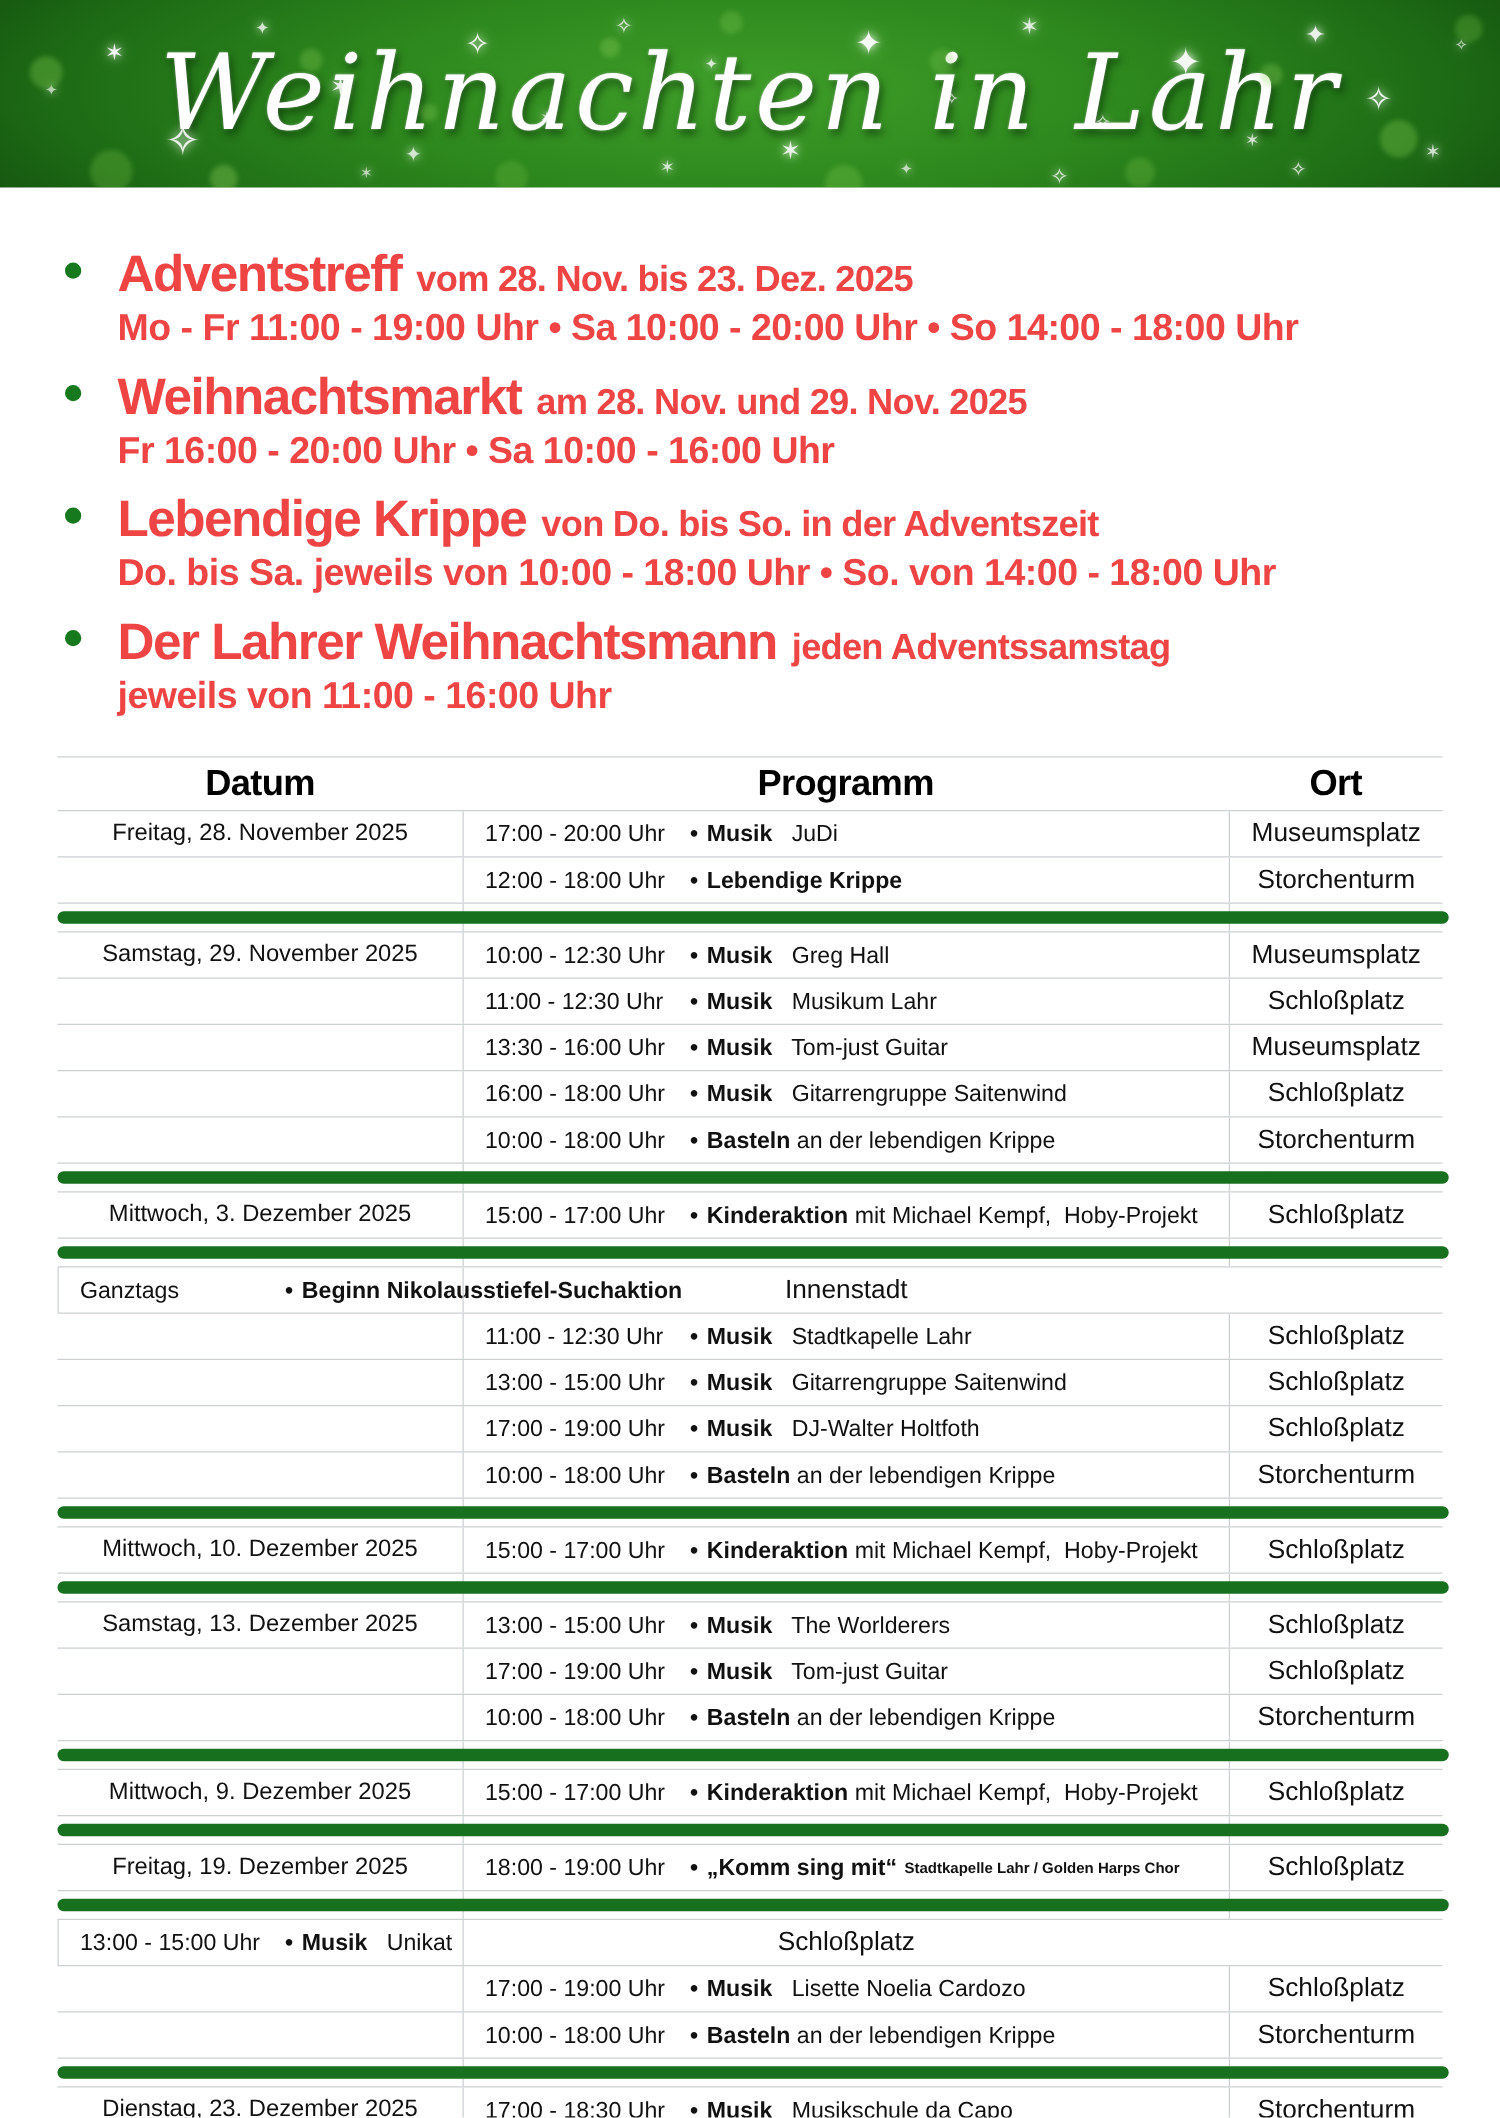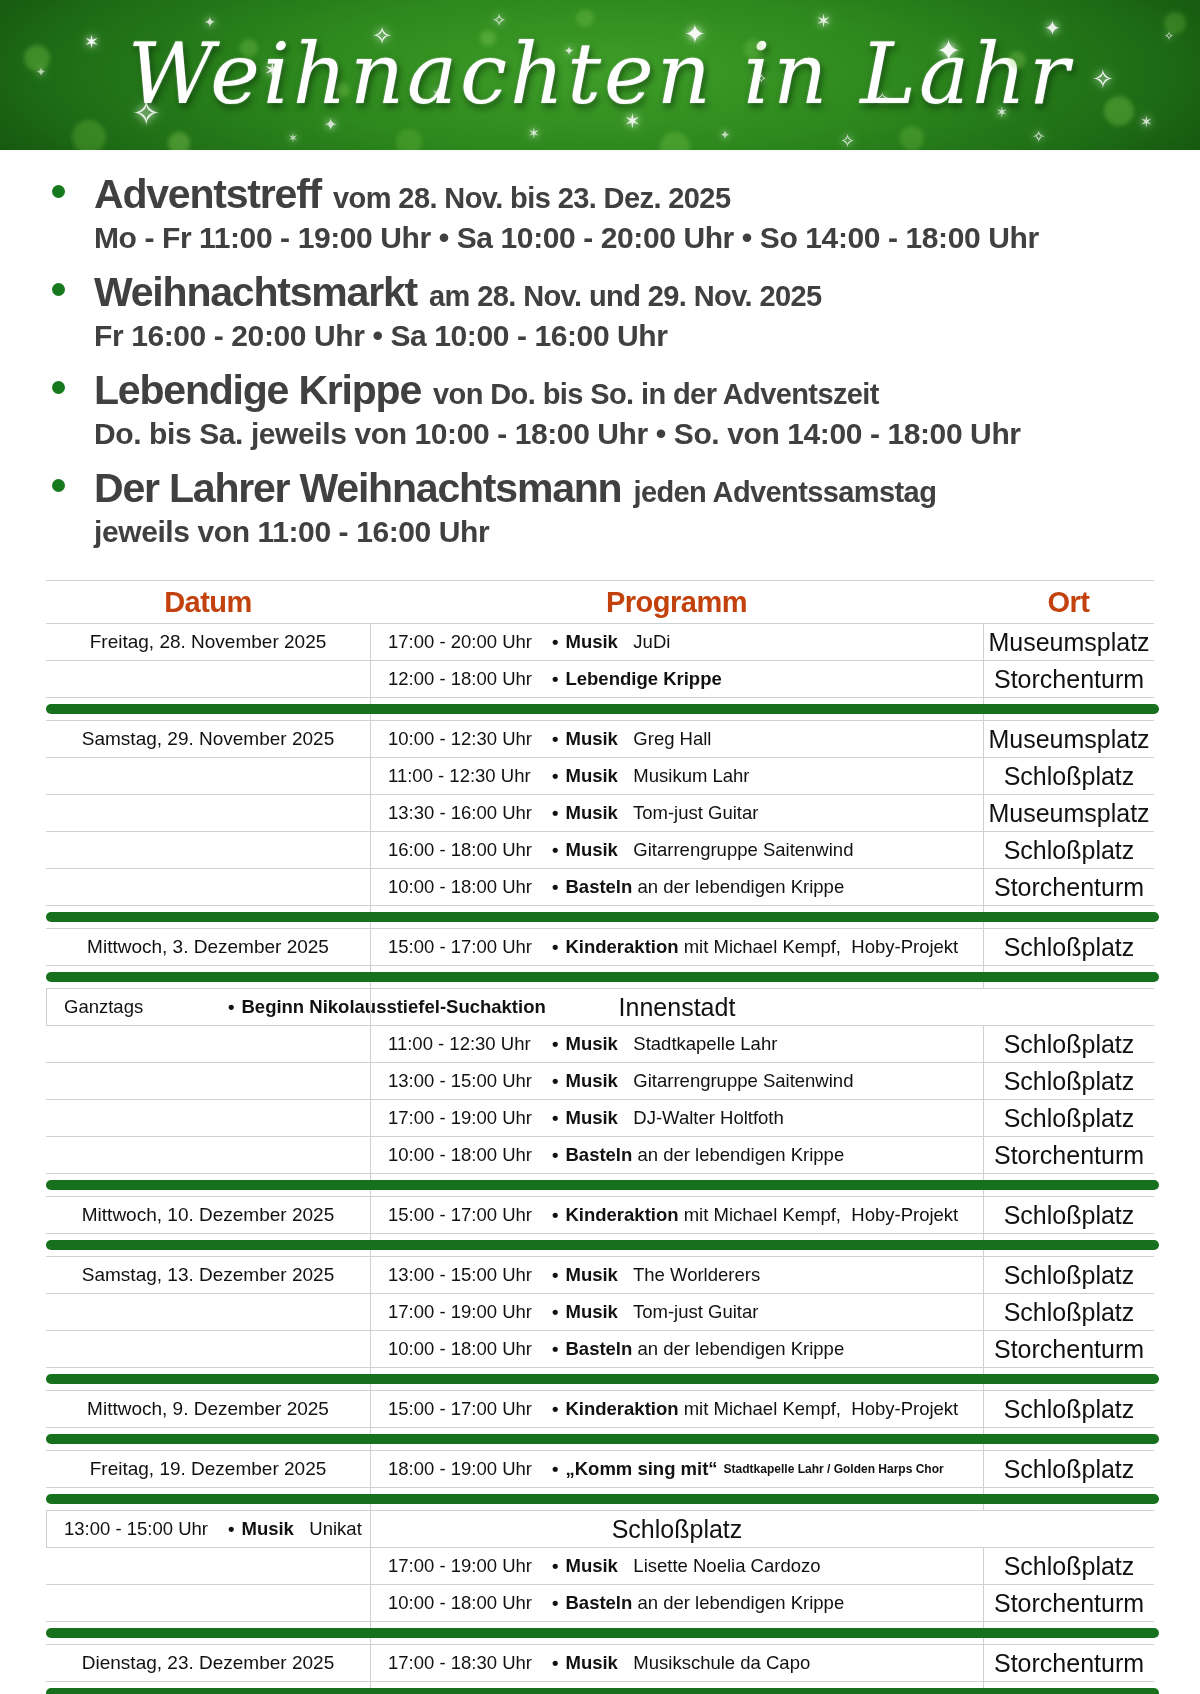--- a/index.html
+++ b/index.html
@@ -20,45 +20,45 @@
     position:absolute; left:0; top:14px; width:100%; text-align:center;
     font-family:"DejaVu Serif", serif; font-style:italic; font-weight:normal;
     font-size:84px; line-height:120px; color:#ffffff; letter-spacing:3px;
     text-shadow:2px 4px 7px rgba(0,35,0,.6), 0 0 2px rgba(255,255,255,.6);
   }
   .star { position:absolute; color:#ffffff; line-height:1;
           text-shadow:0 0 7px rgba(255,255,255,.95), 0 0 14px rgba(220,255,200,.6); }
   .bokeh { position:absolute; border-radius:50%; filter:blur(2px); }
 
   
-  .intro { padding:21px 0 0 52px; color:#404040; }
+  .intro { padding:21px 0 0 52px; color:#ef4444;margin-top:25px; }
   .intro-item { margin-bottom:14px; }
   .bullet-dot {
     display:inline-block; width:13px; height:13px; border-radius:50%;
     background:#17791e; margin-right:29px; vertical-align:10px;
   }
   .intro-title { font-size:41px; font-weight:700; letter-spacing:-1.2px; }
   .intro-sub   { font-size:29px; font-weight:700; letter-spacing:-0.6px; margin-left:12px; }
   .intro-times { font-size:30px; font-weight:700; letter-spacing:-0.4px;
                  margin-left:42px; margin-top:3px; }
 
   
   .schedule { margin:31px 0 0 46px; width:1108px; border-top:1px solid #ccd1d4; }
   .trow {
     display:grid; grid-template-columns:324px 613px 171px;
     border-bottom:1px solid #ccd1d4; min-height:36px; align-items:center;
     color:#111111;
   }
   .thead { min-height:42px; }
   .thead .hc { font-size:29px; font-weight:800; letter-spacing:-0.5px;
-               text-align:center; color:#c2410c; }
+               text-align:center; color:#000000; }
   .c-datum { text-align:center; font-size:19px; padding:2px 4px; }
   .c-prog  { border-left:1px solid #ccd1d4; padding:2px 6px 2px 17px;
              font-size:18.5px; align-self:stretch; display:flex; align-items:center; }
-  .c-ort   { border-left:1px solid #ccd1d4; text-align:left; font-size:25px;
+  .c-ort   { border-left:1px solid #ccd1d4; text-align:left; font-size:21px;
              align-self:stretch; display:flex; align-items:center; justify-content:center; }
   .p-time { display:inline-block; width:162px; white-space:pre; flex:none; }
   .p-dot  { font-weight:700; margin:0 7px 0 2px; flex:none; }
   .p-bold { font-weight:700; white-space:pre; flex:none; }
   .p-rest { white-space:pre; }
   .p-small{ font-size:12px; font-weight:700; margin-left:6px; white-space:pre; }
 
   .sep { position:relative; display:grid; grid-template-columns:324px 613px 171px;
          height:22px; border-bottom:1px solid #ccd1d4; }
   .sep:last-child { border-bottom:none; }

